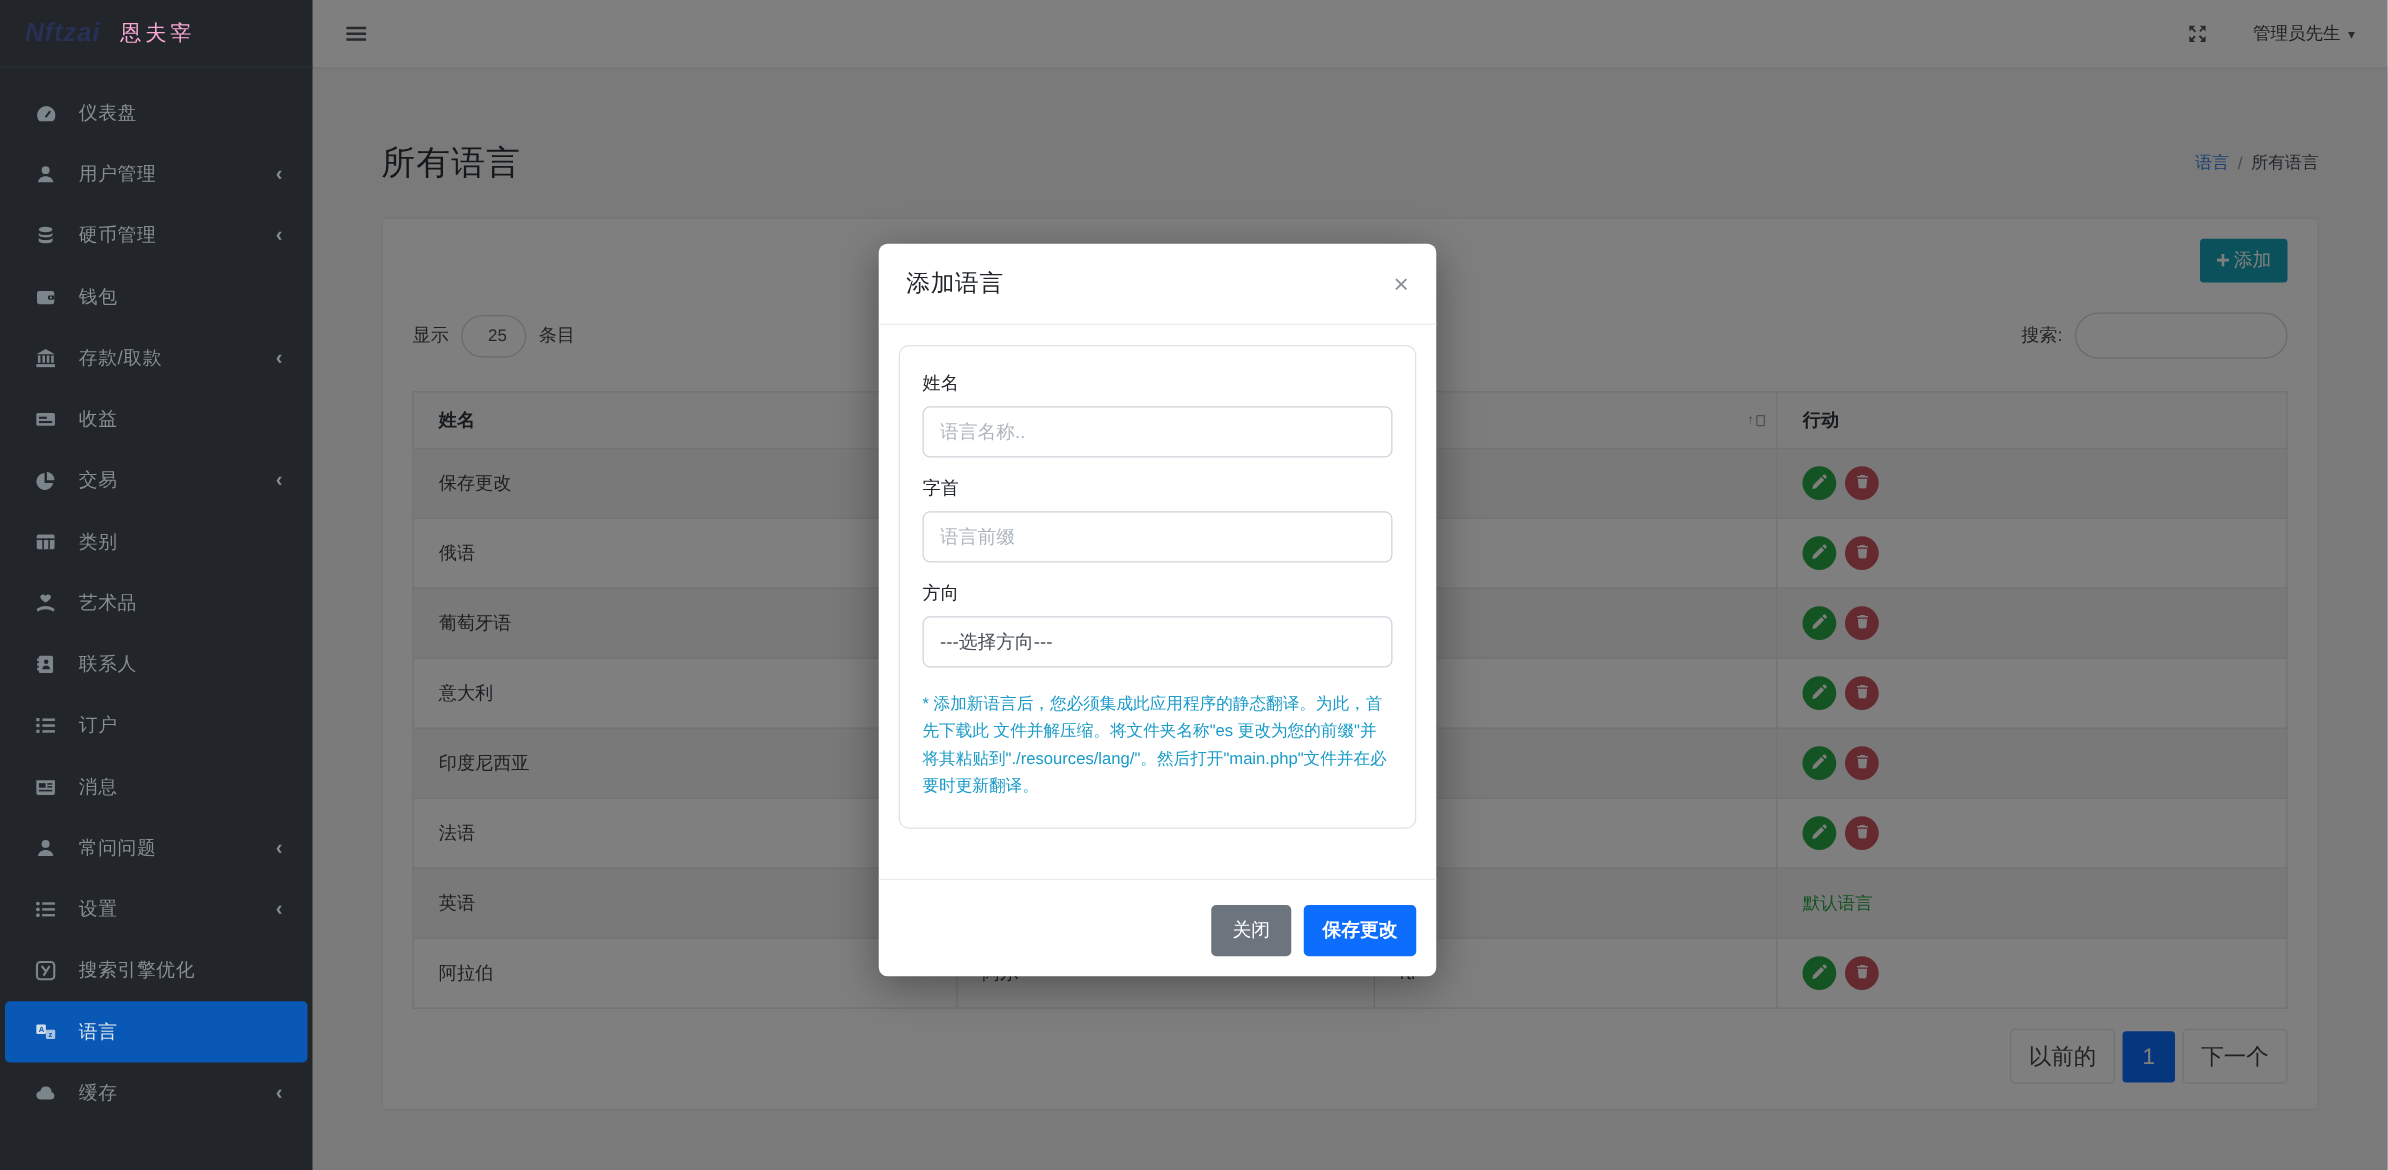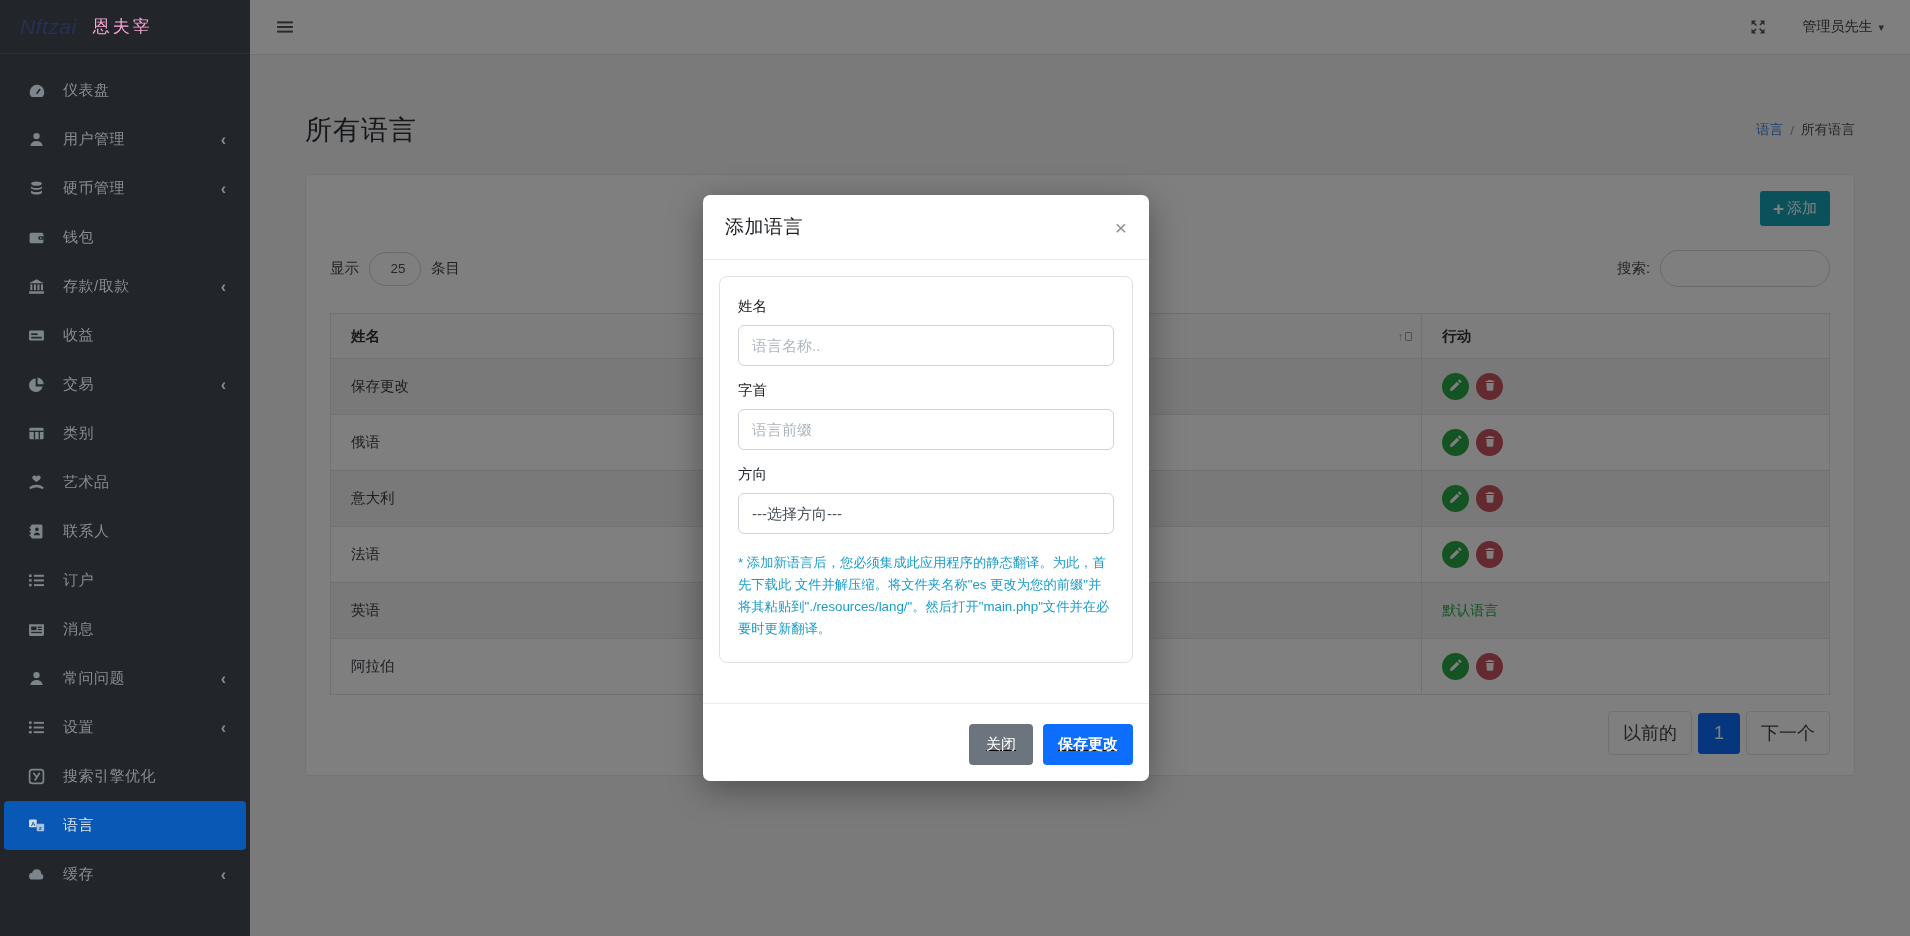--- a/index.html
+++ b/index.html
@@ -4,21 +4,21 @@
 <style>
   * { margin:0; padding:0; box-sizing:border-box; }
   html,body { width:1910px; height:936px; overflow:hidden; }
   body { font-family:"Liberation Sans","DejaVu Sans",sans-serif; background:#f4f5f7; position:relative; }
 
   .layout { display:flex; height:100%; }
 
   
   .sidebar { width:250px; flex-shrink:0; background:#22262a; position:relative; z-index:10; }
   .brand { height:54px; display:flex; align-items:center; padding:0 20px; border-bottom:1px solid #2b3036; }
-  .brand-logo { font-size:21px; font-weight:normal; font-style:italic; color:#273055; letter-spacing:.5px; }
+  .brand-logo { font-size:21px; font-weight:bold; font-style:italic; color:#273055; letter-spacing:.5px; }
   .brand-name { color:#f9a8d4; font-size:17px; margin-left:16px; letter-spacing:3px; }
   .menu { padding:12px 0; }
   .menu-item { display:flex; align-items:center; height:49px; padding:0 20px 0 24px; margin:0 4px;
                color:#868d94; font-size:15px; cursor:pointer; border-radius:4px; }
   .menu-item .mi-icon { width:22px; display:flex; align-items:center; margin-right:13px; color:#7c848c; }
   .menu-item .mi-label { letter-spacing:.5px; }
   .menu-item .chev { margin-left:auto; font-size:16px; color:#868d94; font-weight:bold; }
   .menu-item.active { background:#0a58b6; color:#dde6ee; }
   .menu-item.active .mi-icon { color:#d3dde6; }
 
@@ -89,21 +89,21 @@
   .inner-card { border:1px solid #dee2e6; border-radius:8px; padding:20px 18px 22px; }
   .field { margin-bottom:15px; }
   .field label { display:block; font-size:14.5px; color:#212529; margin-bottom:9px; }
   .field input, .field select { width:100%; height:41px; border:1px solid #ced4da; border-radius:6px;
         padding:0 13px; font-size:15px; color:#495057; background:#fff; outline:none;
         appearance:none; -webkit-appearance:none; }
   .field input::placeholder { color:#aeb6bd; }
   .note { margin-top:18px; font-size:13.3px; line-height:1.65; color:#1a9bc9; }
   .note a { color:#1a9bc9; text-decoration:none; }
   .modal-footer { border-top:1px solid #e9ecef; padding:20px 16px 16px; display:flex;
-                  justify-content:flex-end; gap:10px;text-decoration:underline; }
+                  justify-content:flex-end; gap:10px; }
   .btn-secondary { background:#6c757d; color:#fff; border:none; border-radius:4px; font-size:15px;
                    padding:11px 17px; cursor:pointer; }
   .btn-primary { background:#0d6efd; color:#fff; border:none; border-radius:4px; font-size:15px;
                  font-weight:bold; padding:11px 15px; cursor:pointer; }
 </style>
 </head>
 <body>
 
 <div class="layout">
 
@@ -398,21 +398,49 @@
                     <span><svg viewBox="0 0 16 16" width="13" height="13">
                         <path fill="#fff" d="M1.8 11.4 9.9 3.3l2.8 2.8-8.1 8.1-3.5.7zM10.9 2.3l1.2-1.2c.5-.5 1.2-.5 1.7 0l1.1 1.1c.5.5.5 1.2 0 1.7l-1.2 1.2z"></path>
                       </svg></span>
                   </button><button class="action-btn del">
                     <span><svg viewBox="0 0 16 16" width="12" height="12">
                         <path fill="#fff" d="M5.7 1.3h4.6l.5 1.1h3v1.7H2.2V2.4h3zM3 5.4h10l-.8 8.8c-.1.8-.7 1.4-1.5 1.4H5.3c-.8 0-1.4-.6-1.5-1.4z"></path>
                       </svg></span>
                   </button></td>
               </tr>
               <tr>
+                <td>葡萄牙语</td>
+                <td></td>
+                <td></td>
+                <td><button class="action-btn edit">
+                    <span><svg viewBox="0 0 16 16" width="13" height="13">
+                        <path fill="#fff" d="M1.8 11.4 9.9 3.3l2.8 2.8-8.1 8.1-3.5.7zM10.9 2.3l1.2-1.2c.5-.5 1.2-.5 1.7 0l1.1 1.1c.5.5.5 1.2 0 1.7l-1.2 1.2z"></path>
+                      </svg></span>
+                  </button><button class="action-btn del">
+                    <span><svg viewBox="0 0 16 16" width="12" height="12">
+                        <path fill="#fff" d="M5.7 1.3h4.6l.5 1.1h3v1.7H2.2V2.4h3zM3 5.4h10l-.8 8.8c-.1.8-.7 1.4-1.5 1.4H5.3c-.8 0-1.4-.6-1.5-1.4z"></path>
+                      </svg></span>
+                  </button></td>
+              </tr>
+              <tr>
                 <td>意大利</td>
+                <td></td>
+                <td></td>
+                <td><button class="action-btn edit">
+                    <span><svg viewBox="0 0 16 16" width="13" height="13">
+                        <path fill="#fff" d="M1.8 11.4 9.9 3.3l2.8 2.8-8.1 8.1-3.5.7zM10.9 2.3l1.2-1.2c.5-.5 1.2-.5 1.7 0l1.1 1.1c.5.5.5 1.2 0 1.7l-1.2 1.2z"></path>
+                      </svg></span>
+                  </button><button class="action-btn del">
+                    <span><svg viewBox="0 0 16 16" width="12" height="12">
+                        <path fill="#fff" d="M5.7 1.3h4.6l.5 1.1h3v1.7H2.2V2.4h3zM3 5.4h10l-.8 8.8c-.1.8-.7 1.4-1.5 1.4H5.3c-.8 0-1.4-.6-1.5-1.4z"></path>
+                      </svg></span>
+                  </button></td>
+              </tr>
+              <tr>
+                <td>印度尼西亚</td>
                 <td></td>
                 <td></td>
                 <td><button class="action-btn edit">
                     <span><svg viewBox="0 0 16 16" width="13" height="13">
                         <path fill="#fff" d="M1.8 11.4 9.9 3.3l2.8 2.8-8.1 8.1-3.5.7zM10.9 2.3l1.2-1.2c.5-.5 1.2-.5 1.7 0l1.1 1.1c.5.5.5 1.2 0 1.7l-1.2 1.2z"></path>
                       </svg></span>
                   </button><button class="action-btn del">
                     <span><svg viewBox="0 0 16 16" width="12" height="12">
                         <path fill="#fff" d="M5.7 1.3h4.6l.5 1.1h3v1.7H2.2V2.4h3zM3 5.4h10l-.8 8.8c-.1.8-.7 1.4-1.5 1.4H5.3c-.8 0-1.4-.6-1.5-1.4z"></path>
                       </svg></span>

